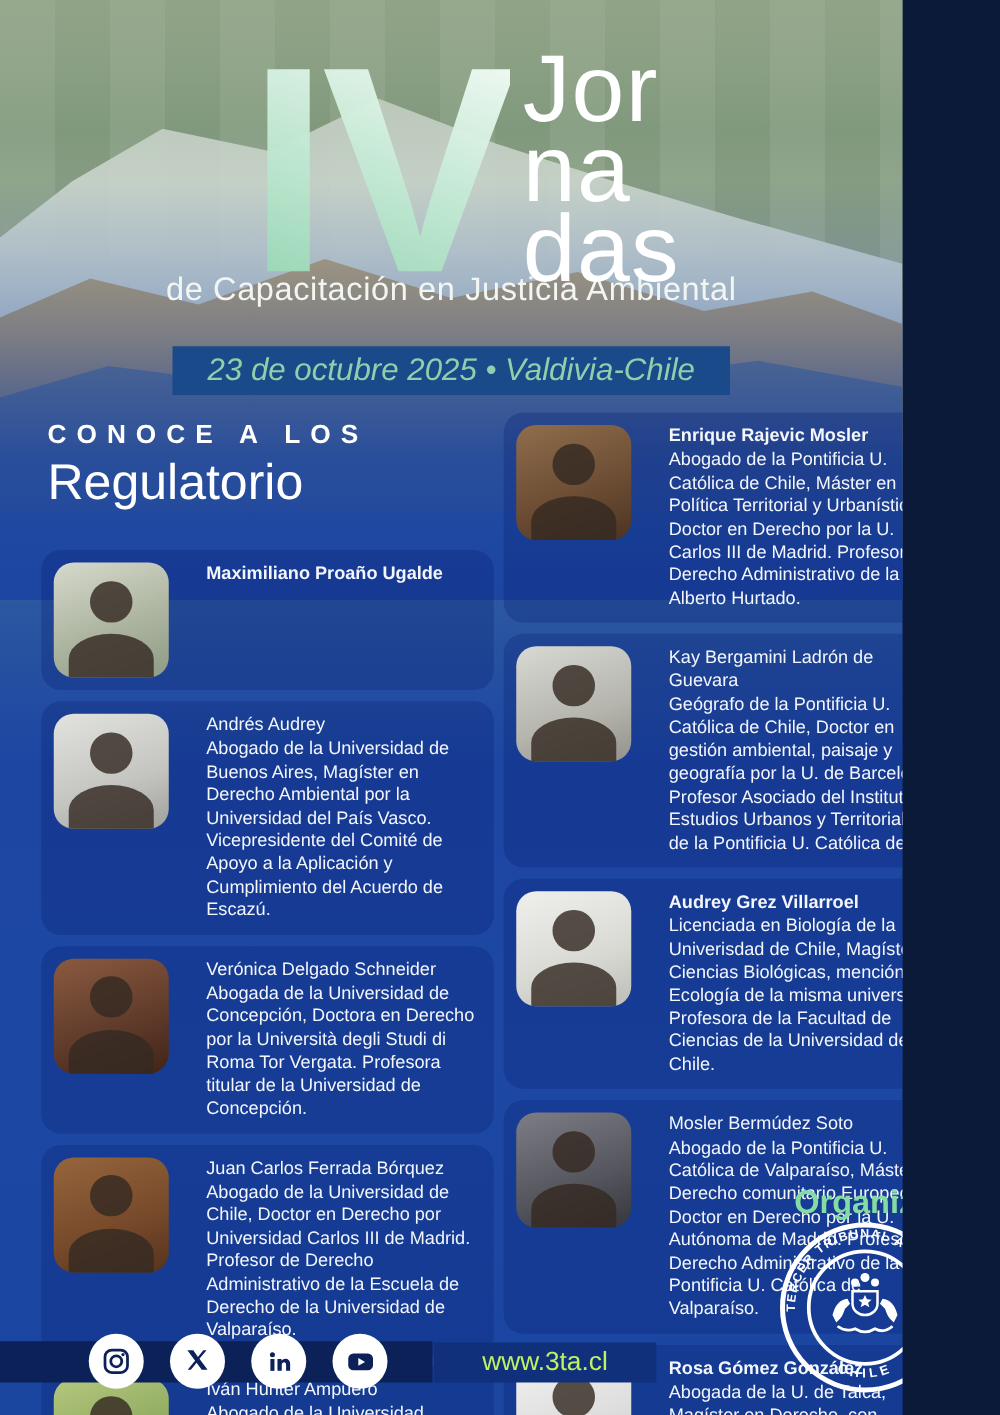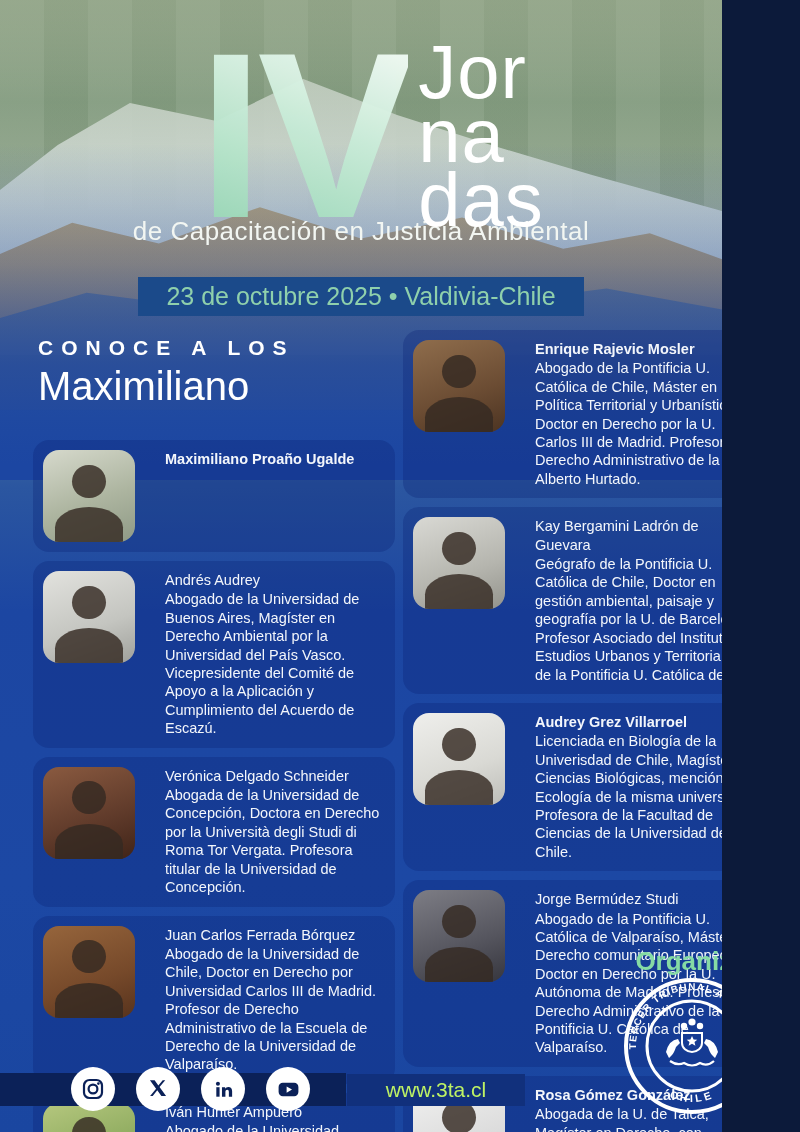--- a/index.html
+++ b/index.html
@@ -25,21 +25,21 @@
   
   .title-wrap{position:absolute;top:30px;left:0;width:100%;text-align:center;}
   .title-row{display:flex;justify-content:center;align-items:flex-start;transform:translateX(10px);}
   .numeral{font-size:235px;line-height:.9;font-weight:700;letter-spacing:-6px;
     background:linear-gradient(200deg,#f0fbf4 10%,#c9ecd8 45%,#9cd9b8 90%);
     -webkit-background-clip:text;background-clip:text;color:transparent;opacity:.96;}
   .word-stack{margin-left:10px;padding-top:10px;text-align:left;color:#fff;}
   .word-stack div{font-size:76px;line-height:.84;font-weight:400;letter-spacing:1px;}
   .subtitle{margin-top:-26px;color:#f2f6f2;font-size:26px;letter-spacing:.5px;}
   .date-banner{display:inline-block;margin-top:12px;padding:5px 28px;background:#1b4a8a;
-    color:#8fd0ac;font-size:25px;font-weight:400;}
+    color:#8fd0ac;font-size:25px;font-weight:400;font-style:italic;}
   
   .section-hd{position:absolute;left:38px;top:336px;color:#fff;}
   .kicker{font-size:21px;font-weight:700;letter-spacing:8px;}
   .sec-title{font-size:40px;font-weight:400;margin-top:4px;}
   
   .col{position:absolute;display:flex;flex-direction:column;gap:9px;}
   .col-left{left:33px;top:440px;width:362px;}
   .col-right{left:403px;top:330px;width:364px;}
   .card{display:flex;gap:30px;align-items:flex-start;padding:10px;border-radius:16px;
     background:rgba(10,34,116,.30);}
@@ -84,21 +84,21 @@
         <div>das</div>
       </div>
     </div>
     <div class="subtitle">de Capacitación en Justicia Ambiental</div>
     <br>
     <div class="date-banner">23 de octubre 2025 • Valdivia-Chile</div>
   </div>
 
   <div class="section-hd">
     <div class="kicker">CONOCE A LOS</div>
-    <div class="sec-title">Maximiliano</div>
+    <div class="sec-title">Regulatorio</div>
   </div>
 
   <div class="col col-left">
     <div class="card">
       <div class="avatar" style="background:linear-gradient(160deg,#d6d9cc 0%,#adb5a0 55%,#8f9a86 100%)">
           <div class="head"></div>
           <div class="body"></div>
         </div>
       <div class="s-text">
           <div class="s-name strong">Maximiliano Proaño Ugalde</div>
@@ -176,21 +176,21 @@
           <div class="s-name strong">Audrey Grez Villarroel</div>
           <div>Licenciada en Biología de la Univerisdad de Chile, Magíster en Ciencias Biológicas, mención en Ecología de la misma universidad. Profesora de la Facultad de Ciencias de la Universidad de Chile.</div>
         </div>
     </div>
     <div class="card">
       <div class="avatar" style="background:linear-gradient(160deg,#7d7d85 0%,#55555e 60%,#36363e 100%)">
           <div class="head"></div>
           <div class="body"></div>
         </div>
       <div class="s-text">
-          <div class="s-name">Jorge Bermúdez Studi</div>
+          <div class="s-name">Mosler Bermúdez Soto</div>
           <div>Abogado de la Pontificia U. Católica de Valparaíso, Máster en Derecho comunitario Europeo y Doctor en Derecho por la U. Autónoma de Madrid. Profesor de Derecho Administrativo de la Pontificia U. Católica de Valparaíso.</div>
         </div>
     </div>
     <div class="card">
       <div class="avatar" style="background:linear-gradient(160deg,#f1f1f0 0%,#dcdcdc 60%,#c2c2c4 100%)">
           <div class="head"></div>
           <div class="body"></div>
         </div>
       <div class="s-text">
           <div class="s-name strong">Rosa Gómez González</div>

